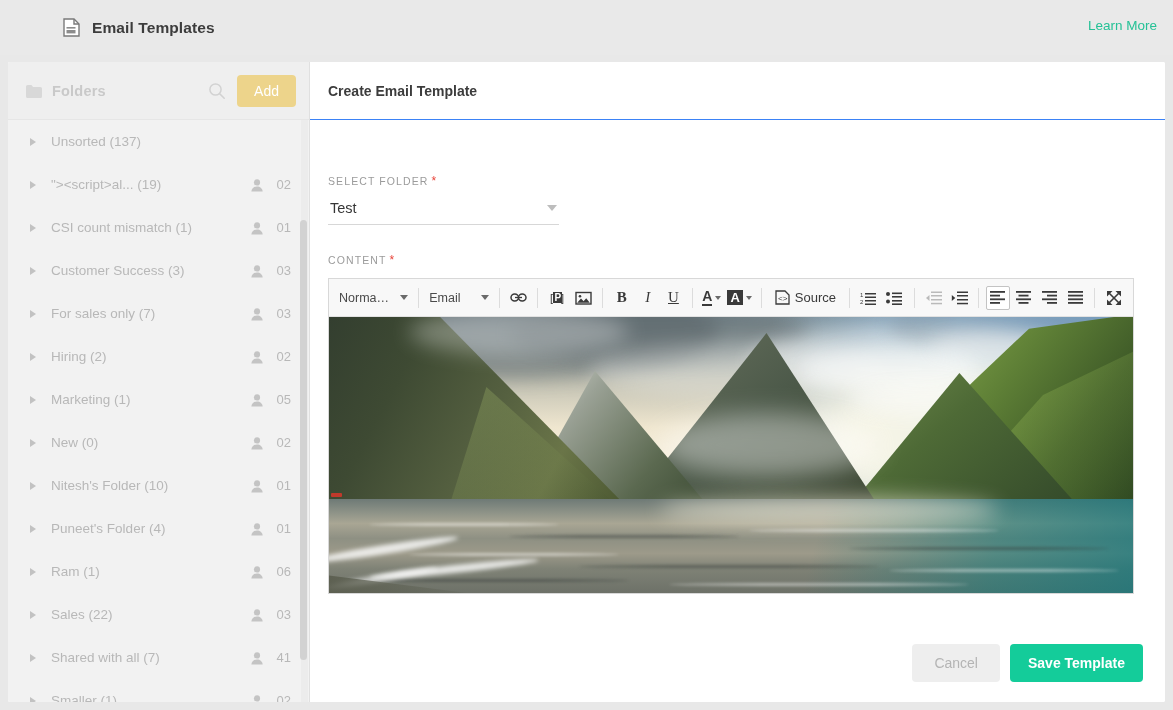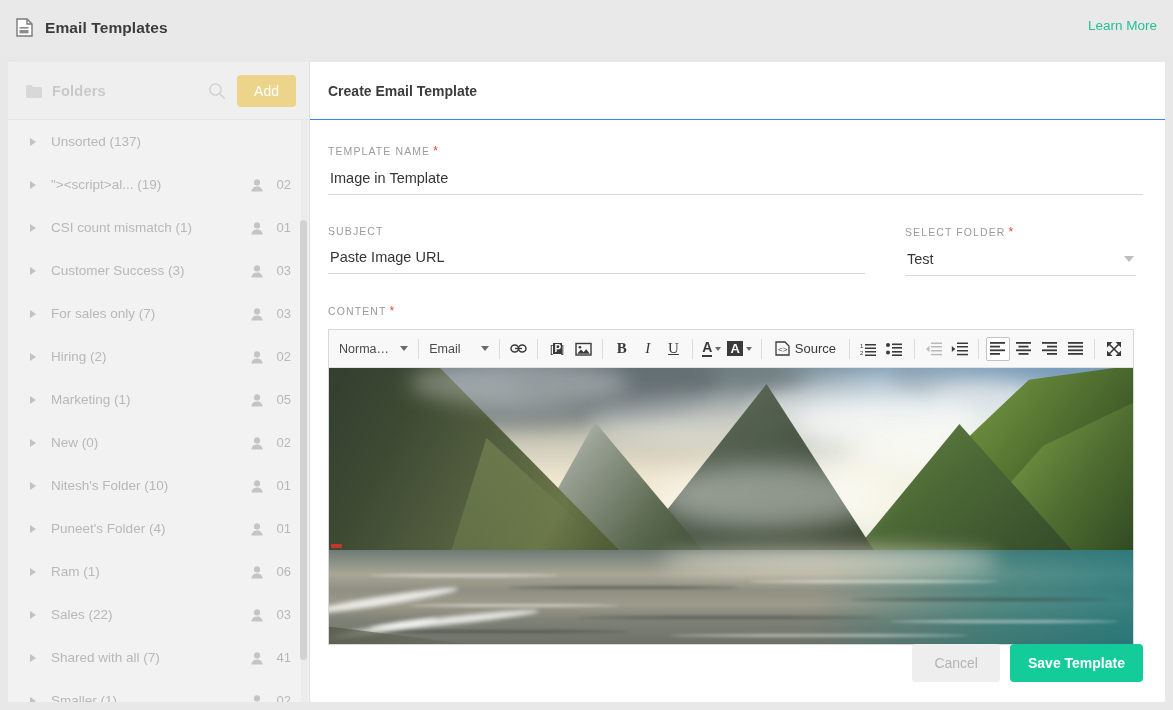--- a/index.html
+++ b/index.html
@@ -13,21 +13,21 @@
   }
 
   #app { position: relative; width: 1173px; height: 710px; }
 
   
   .topbar {
     position: absolute; left: 0; top: 0; width: 1173px; height: 55px;
     background: #e9e9e9;
     display: flex; align-items: center;
   }
-  .topbar-left { display: flex; align-items: center; padding-left: 16px; }
+  .topbar-left { display: flex; align-items: center; padding-left: 16px; margin-left: 47px; }
   .doc-icon { width: 17px; height: 19px; position: relative; margin-right: 12px; }
   .doc-icon svg { display: block; }
   .topbar-title {
     font-size: 15.5px; font-weight: bold; color: #3c3c3c; letter-spacing: .1px;
   }
   .learn-more {
     position: absolute; right: 16px; top: 18px;
     font-size: 13.5px; color: #25c196; cursor: pointer;
   }
 
@@ -445,32 +445,22 @@
       </div>
     </div>
 
     <div class="panel">
       <div class="panel-head">
         <span class="panel-head-title">Create Email Template</span>
       </div>
 
       <div class="form">
 
-        <div>
-          <div class="field-label">
-            <span>TEMPLATE NAME</span><span class="req">*</span>
-          </div>
-          <input class="text-input" type="text" value="Image in Template" style="">
-        </div>
 
         <div class="row-2">
-          <div class="col-subject">
-            <div class="field-label">SUBJECT</div>
-            <input class="text-input" type="text" value="Paste Image URL" style="">
-          </div>
           <div class="col-folder">
             <div class="field-label">
               <span>SELECT FOLDER</span><span class="req">*</span>
             </div>
             <div class="select-wrap">
               <input class="select-input" type="text" readonly="" value="Test" style="">
               <span class="select-caret"></span>
             </div>
           </div>
         </div>

